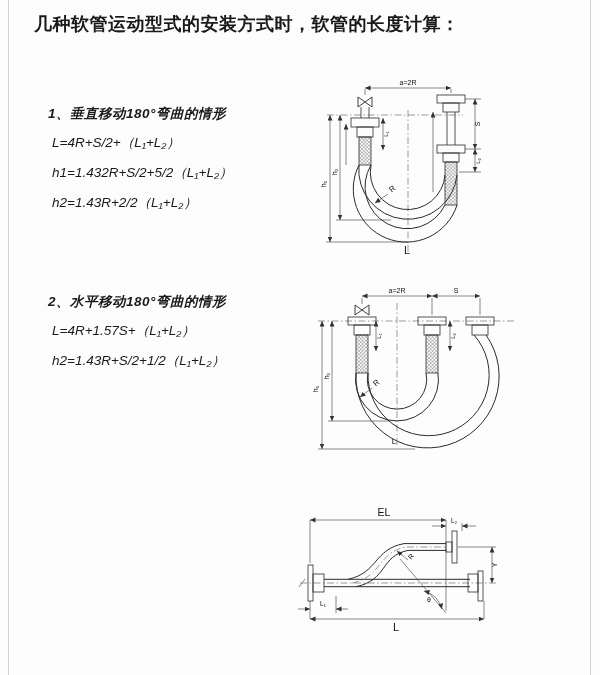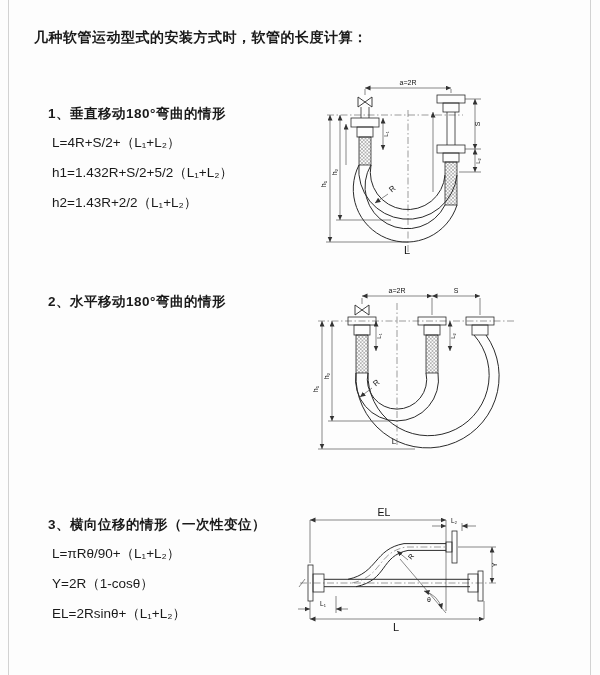--- a/index.html
+++ b/index.html
@@ -1,20 +1,20 @@
 <!DOCTYPE html>
 <html><head>
 <meta charset="utf-8">
 <style>
   html,body{margin:0;padding:0;background:#fff;}
   .page{position:relative;width:600px;height:675px;background:#fdfdfd;overflow:hidden;
         font-family:"Liberation Sans",sans-serif;color:#1a1a1a;}
   .edge{position:absolute;top:0;bottom:0;width:1px;background:#d2d2d2;}
-  .title{position:absolute;left:34px;top:29px;font-size:14px;font-weight:bold;letter-spacing:.5px;text-align:center;}
-  .section{position:absolute;width:290px;}
+  .title{position:absolute;left:34px;top:12px;font-size:18px;font-weight:bold;letter-spacing:.5px;text-align:center;}
+  .section{position:absolute;width:290px;font-style:italic;}
   .heading{font-size:13.5px;font-weight:bold;line-height:20px;margin-bottom:4px;letter-spacing:.5px;}
   .formula{font-size:13.5px;margin-left:4px;height:30px;line-height:30px;white-space:nowrap;}
   svg.diag{position:absolute;overflow:visible;}
   .pl{stroke:#2b2b2b;fill:none;stroke-width:1;}
   .pl2{stroke:#2b2b2b;fill:none;stroke-width:.8;}
   .dl{stroke:#3a3a3a;fill:none;stroke-width:.6;}
   .cl{stroke:#5a5a5a;fill:none;stroke-width:.6;stroke-dasharray:7 2.5 1.5 2.5;}
   .hatchrect{stroke:#2b2b2b;stroke-width:.8;}
   .t6{font:6px "Liberation Sans",sans-serif;fill:#111;}
   .t65{font:6.5px "Liberation Sans",sans-serif;fill:#111;}
@@ -123,20 +123,22 @@
     <g>
       <line class="dl" x1="75" y1="122" x2="62" y2="131" marker-end="url(#d1a)"></line>
       <text class="t8" text-anchor="middle" transform="translate(81,119) rotate(-40)">R</text>
     </g>
 
     <text class="t11" x="94" y="182" text-anchor="middle">L</text>
   </svg>
 
   <div class="section" style="left:48px;top:292px">
     <div class="heading">2、水平移动180°弯曲的情形</div>
+    <div class="formula">L=4R+1.57S+（L₁+L₂）</div>
+    <div class="formula">h2=1.43R+S/2+1/2（L₁+L₂）</div>
   </div>
 
   <svg class="diag" style="left:310px;top:281px" width="245" height="185" viewBox="0 0 245 185">
     <defs>
       <marker id="d2a" markerUnits="userSpaceOnUse" markerWidth="6" markerHeight="6" refX="5.5" refY="2.5" orient="auto-start-reverse">
         <path d="M0,0 L5.5,2.5 L0,5 z" fill="#333"></path>
       </marker>
       <pattern id="d2h" width="3.5" height="3.5" patternUnits="userSpaceOnUse">
         <path d="M0,3.5 L3.5,0 M0,0 L3.5,3.5" stroke="#6a6a6a" stroke-width="0.45"></path>
       </pattern>
@@ -207,26 +209,20 @@
     </g>
 
     <g>
       <line class="dl" x1="62" y1="107" x2="50" y2="116" marker-end="url(#d2a)"></line>
       <text class="t8" text-anchor="middle" transform="translate(68,104) rotate(-40)">R</text>
     </g>
 
     <text class="t8" x="84" y="163" text-anchor="middle">L</text>
   </svg>
 
-  <div class="section" style="left:48px;top:515px">
-    <div class="heading">3、横向位移的情形（一次性变位）</div>
-    <div class="formula">L=πRθ/90+（L₁+L₂）</div>
-    <div class="formula">Y=2R（1-cosθ）</div>
-    <div class="formula">EL=2Rsinθ+（L₁+L₂）</div>
-  </div>
 
   <svg class="diag" style="left:296px;top:501px" width="212" height="132" viewBox="0 0 212 132">
     <defs>
       <marker id="d3a" markerUnits="userSpaceOnUse" markerWidth="6" markerHeight="6" refX="5.5" refY="2.5" orient="auto-start-reverse">
         <path d="M0,0 L5.5,2.5 L0,5 z" fill="#333"></path>
       </marker>
     </defs>
 
     <line class="cl" x1="4" y1="82" x2="200" y2="82"></line>
     <line class="dl" x1="3" y1="86" x2="9" y2="78"></line>

